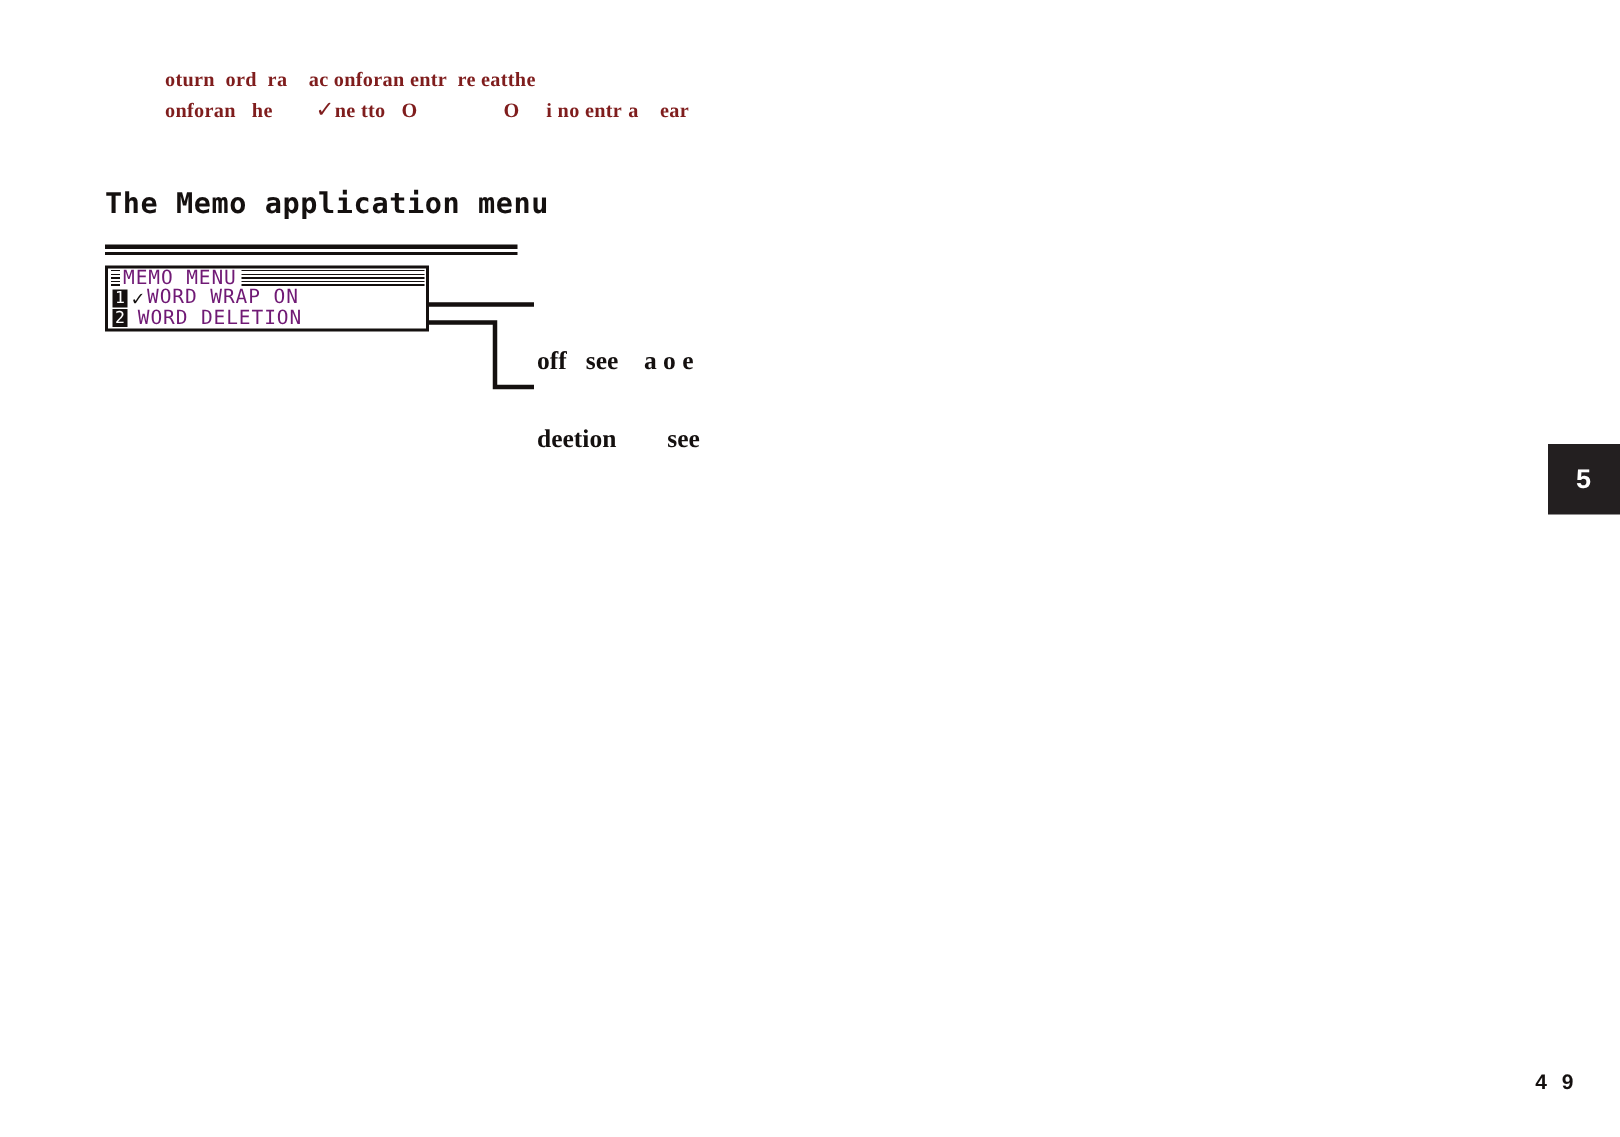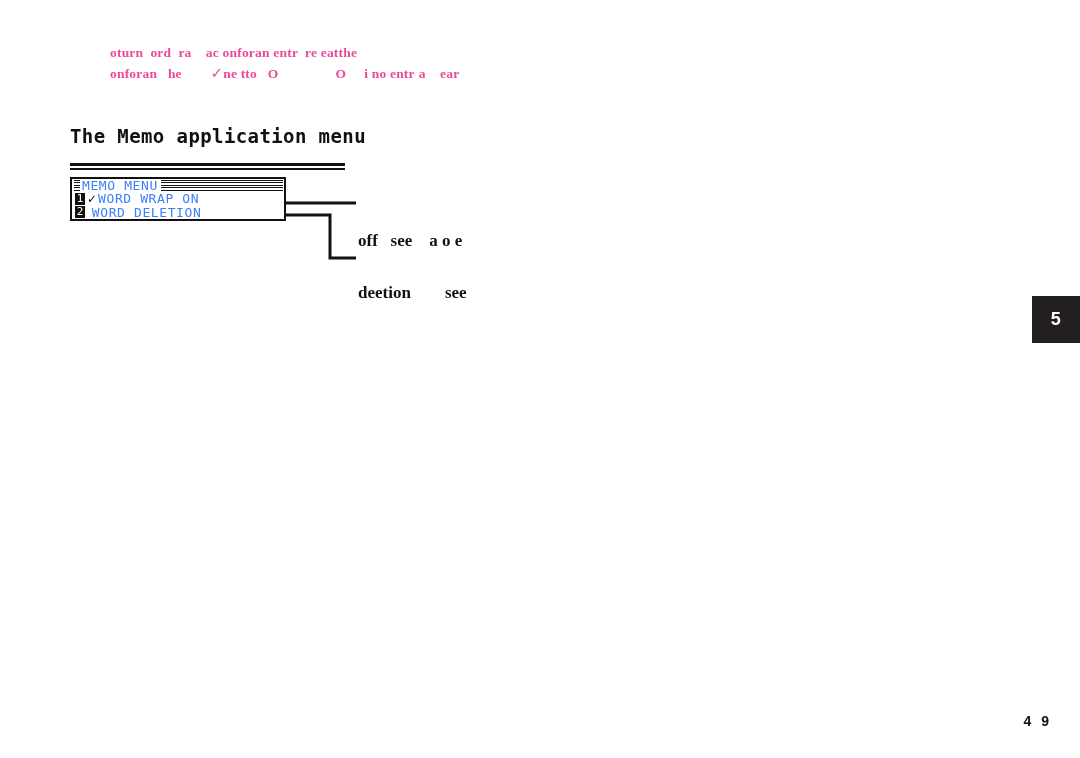--- a/index.html
+++ b/index.html
@@ -24,21 +24,21 @@
     top: 42px;
     width: 420px;
   }
   .intro-line {
     font-family: "Liberation Serif", serif;
     font-weight: bold;
     font-size: 13.5px;
     line-height: 21px;
     letter-spacing: 0.2px;
     white-space: pre;
-    color: #ec4899;
+    color: #7f1d1d;
   }
   .intro-line.l1 { padding-left: 6px; }
   .intro-line.l2 { padding-left: 6px; }
   .intro-line.l3 { padding-left: 0px; }
   .checkglyph {
     font-family: "DejaVu Sans", sans-serif;
     font-weight: bold;
     font-size: 15px;
   }
 
@@ -92,21 +92,21 @@
     display: flex;
     align-items: center;
     height: 13.3px;
     white-space: pre;
   }
   .lcd-text {
     font-family: "DejaVu Sans Mono", monospace;
     font-size: 13px;
     line-height: 13px;
     letter-spacing: 0.6px;
-    color: #3b82f6;
+    color: #701a75;
     -webkit-font-smoothing: none;
   }
   
   .stripes {
     background: repeating-linear-gradient(
       to bottom,
       #14100f 0px, #14100f 1px,
       #ffffff 1px, #ffffff 2.4px
     );
     height: 11px;

